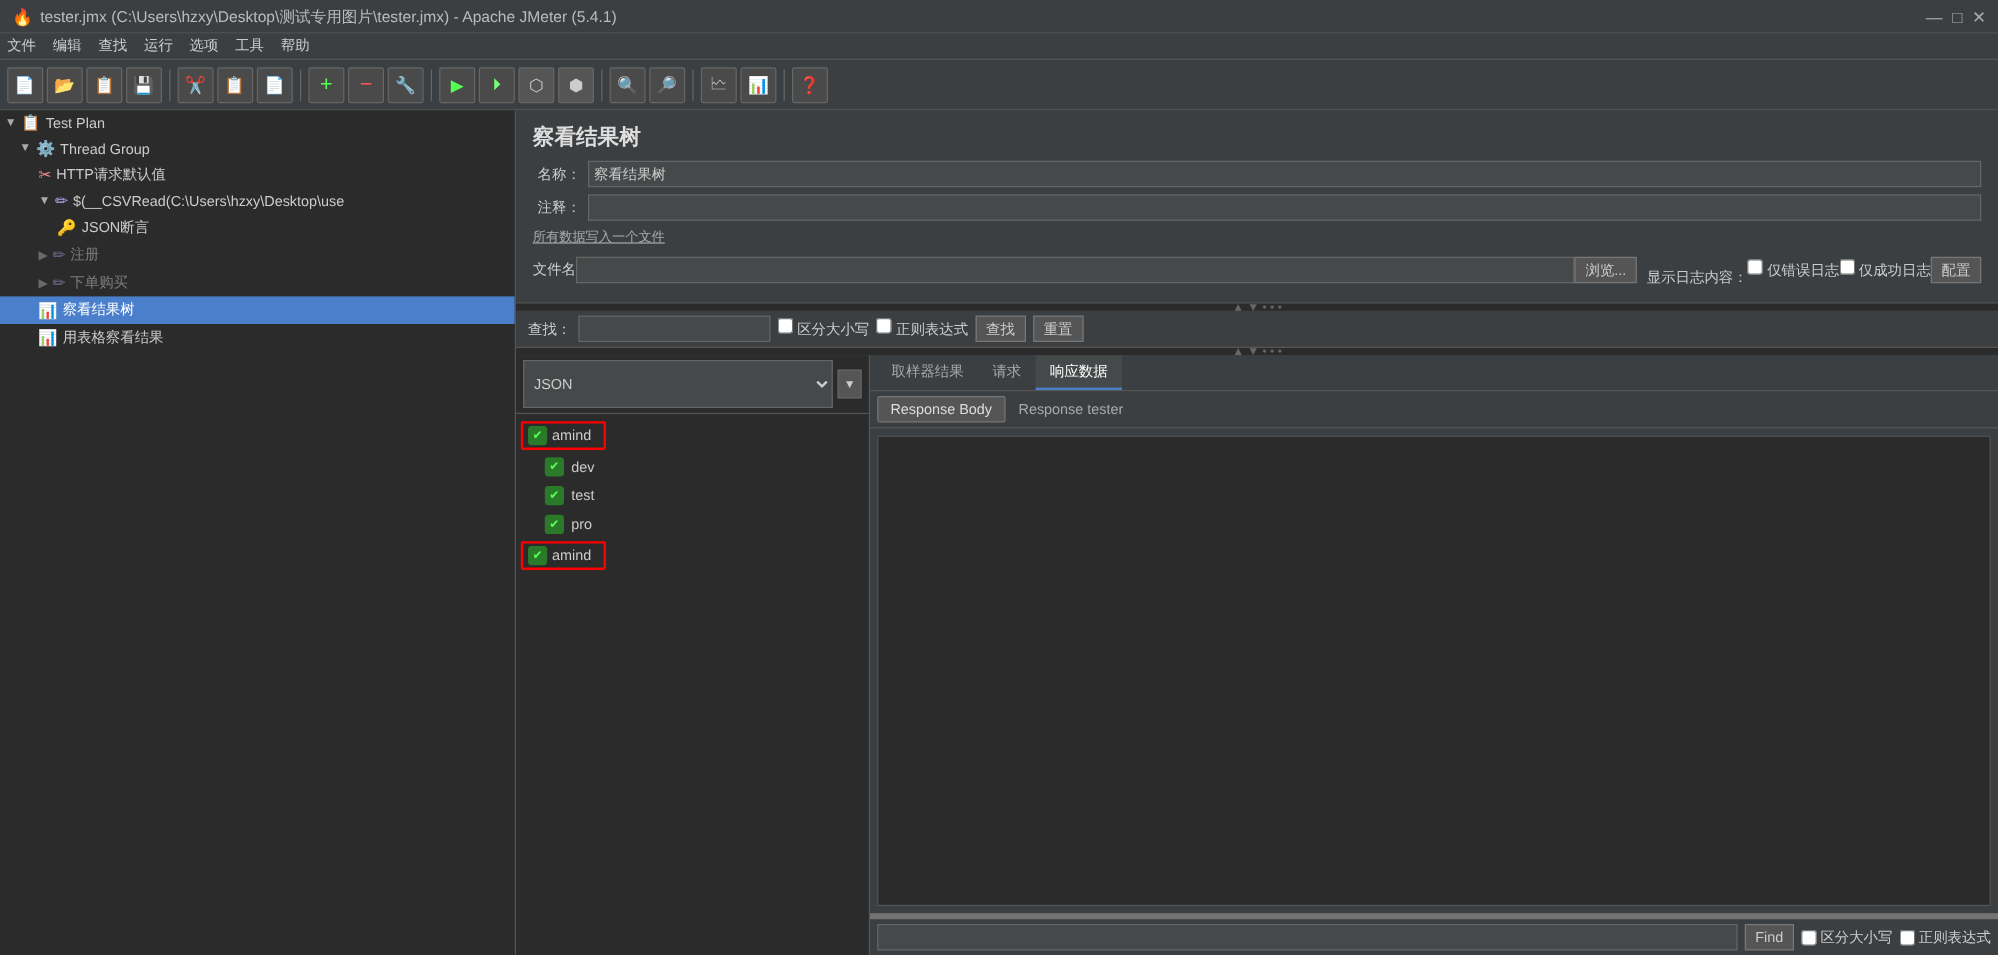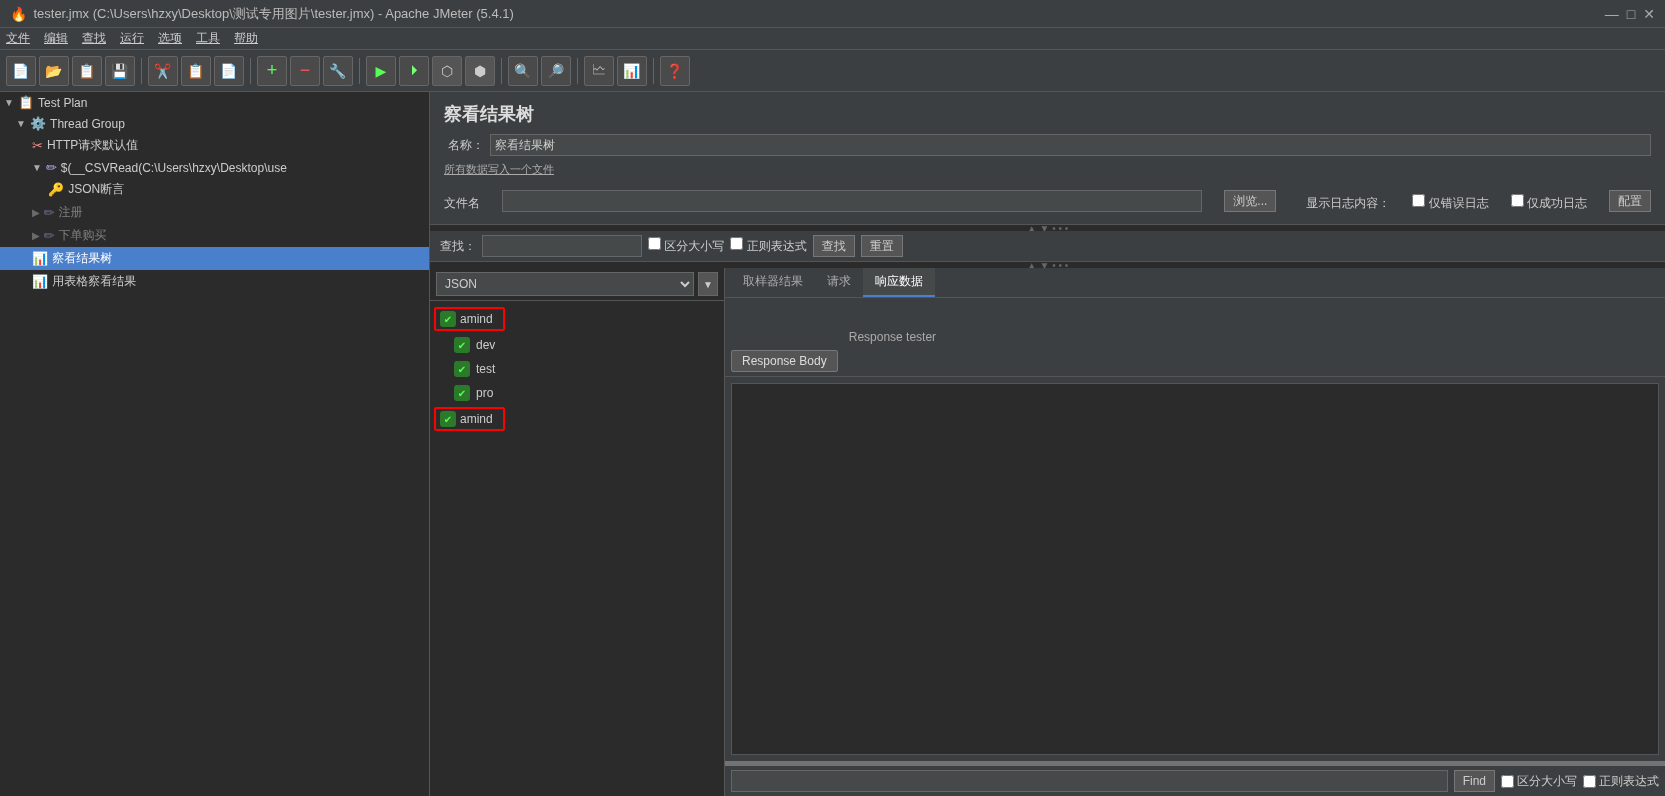--- a/index.html
+++ b/index.html
@@ -27,21 +27,21 @@
       background: #3c3f41;
       color: #ccc;
       font-size: 12px;
       padding: 2px 6px;
       display: flex;
       gap: 14px;
       height: 22px;
       align-items: center;
       border-bottom: 1px solid #555;
     }
-    #menu-bar span { cursor: pointer; text-decoration: underline; }
+    #menu-bar span { cursor: pointer; }
 
     
     #toolbar {
       background: #3c3f41;
       padding: 4px 6px;
       display: flex;
       align-items: center;
       gap: 3px;
       height: 42px;
       border-bottom: 1px solid #555;
@@ -129,22 +129,22 @@
     }
     .section-title {
       color: #aaa;
       font-size: 11px;
       margin-bottom: 4px;
       margin-top: 4px;
       text-decoration: underline;
     }
     .file-row {
       display: flex;
-      align-items: flex-end;
-      gap: 22px;
+      align-items: center;
+      gap: 0;
       margin-bottom: 6px;
     }
     .file-label { color: #ccc; flex-shrink: 0; }
     .file-input {
       flex: 1;
       background: #45494a;
       border: 1px solid #666;
       color: #ccc;
       padding: 2px 4px;
       height: 22px;
@@ -215,21 +215,21 @@
       padding: 4px 6px;
       gap: 4px;
       border-bottom: 1px solid #555;
     }
     .json-select {
       flex: 1;
       background: #45494a;
       border: 1px solid #666;
       color: #ccc;
       padding: 2px 4px;
-      height: 24px;
+      height: 40px;
       font-size: 12px;
     }
     .json-dropdown-arrow {
       background: #555;
       border: 1px solid #666;
       color: #ccc;
       width: 20px;
       height: 24px;
       display: flex;
       align-items: center;
@@ -312,21 +312,20 @@
       cursor: pointer;
       color: #aaa;
       font-size: 12px;
       border: 1px solid transparent;
       border-radius: 2px;
     }
     .subtab.active {
       color: #ddd;
       background: #555;
       border: 1px solid #777;
-      margin-top: 48px;
     }
     .response-body-area {
       flex: 1;
       background: #2b2b2b;
       margin: 6px;
       border: 1px solid #555;
     }
     .response-find-row {
       display: flex;
       align-items: center;
@@ -454,20 +453,24 @@
 
   <div id="right-panel">
 
     <div id="panel-header">
       <div id="panel-title">察看结果树</div>
 
       <div class="form-row">
         <span class="form-label">名称：</span>
         <input class="form-input" value="察看结果树" style="width: 420px;">
       </div>
+      <div class="form-row">
+        <span class="form-label">注释：</span>
+        <input class="form-input" style="width: 420px;">
+      </div>
 
       <div class="section-title">所有数据写入一个文件</div>
 
       <div class="file-row">
         <span class="file-label">文件名</span>
         <input class="file-input" style="width: 420px;">
         <button class="btn-small">浏览...</button>
         <span style="color:#ccc;margin-left:8px;margin-top:14px;">显示日志内容：</span>
         <label>
           <input type="checkbox" style="">

